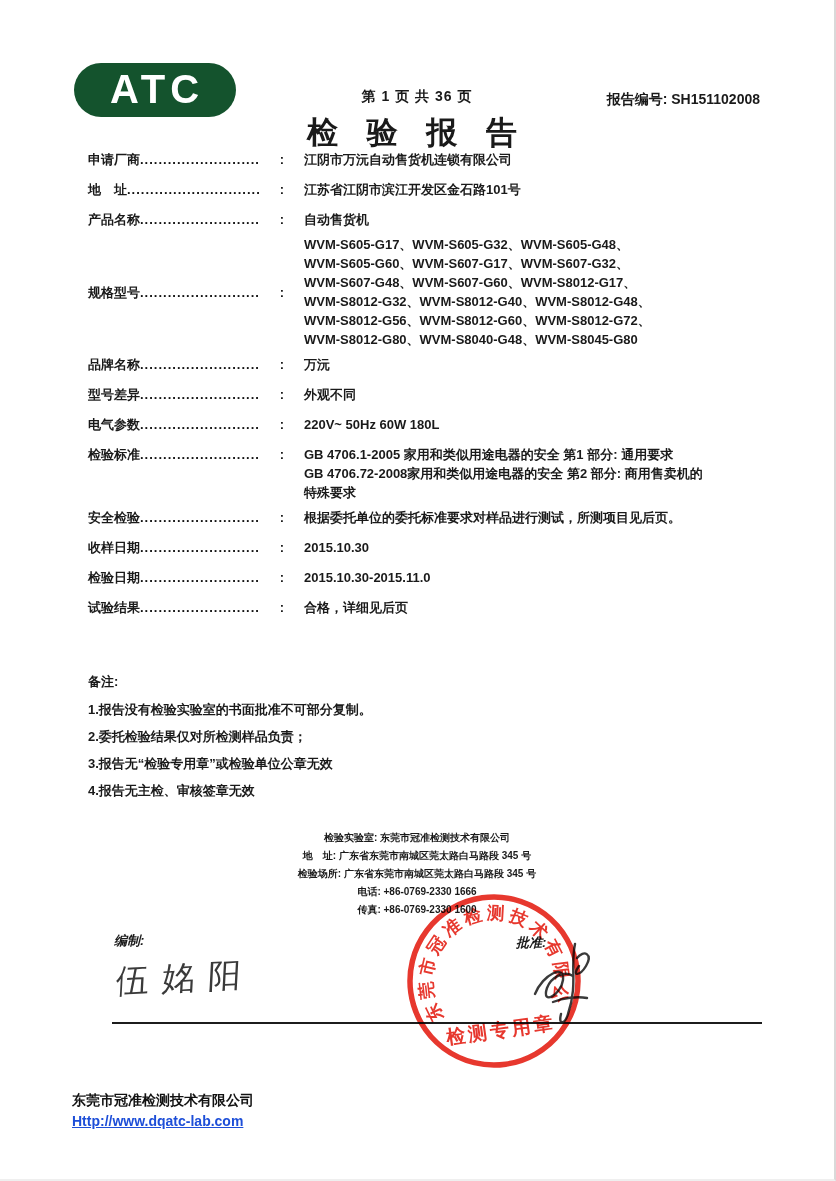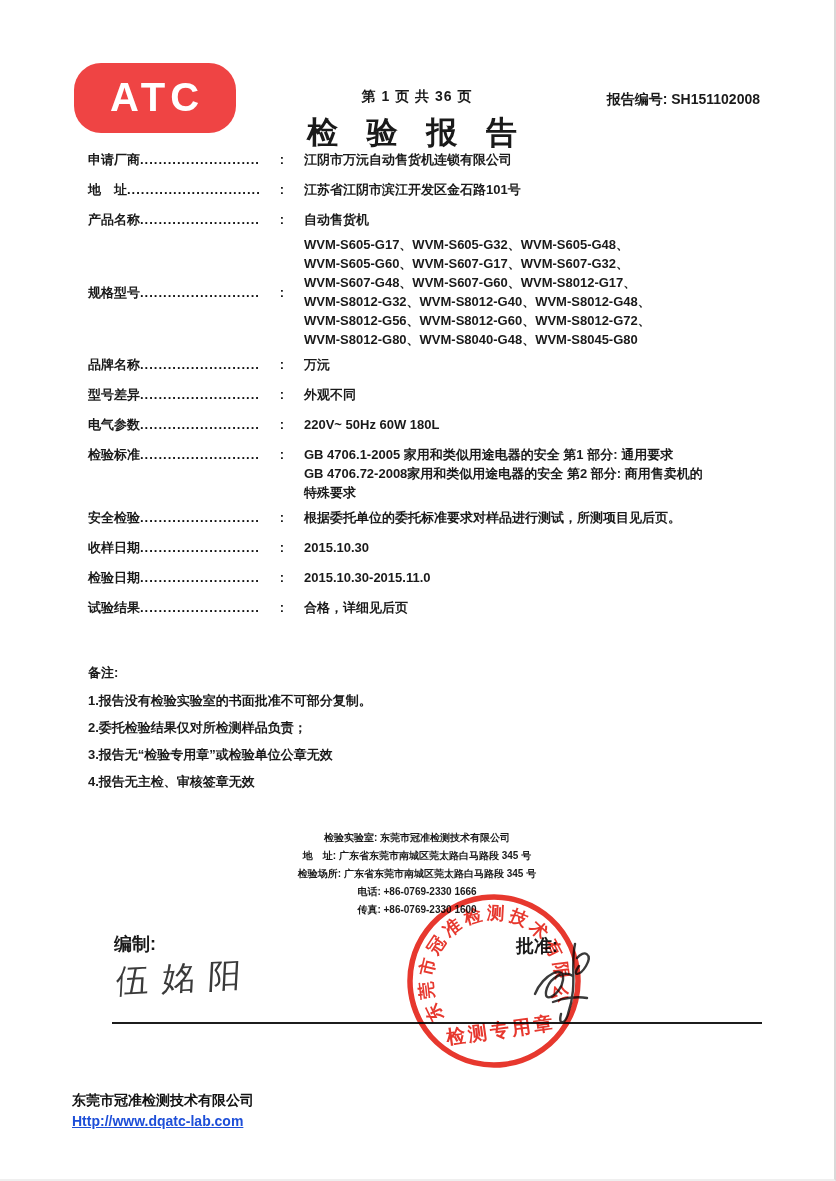--- a/index.html
+++ b/index.html
@@ -5,22 +5,22 @@
   * { margin:0; padding:0; box-sizing:border-box; }
   html,body { background:#ffffff; }
   body { font-family:"Liberation Sans","DejaVu Sans",sans-serif; color:#1a1a1a; }
   .page {
     position:relative; width:836px; height:1181px; background:#ffffff; overflow:hidden;
     border-right:2px solid #d9d9d9; border-bottom:2px solid #efefef;
   }
 
   
   .logo {
-    position:absolute; left:74px; top:63px; width:162px; height:70px;
-    background:#ef4444; border-radius:27px;
+    position:absolute; left:74px; top:63px; width:162px; height:54px;
+    background:#14532d; border-radius:27px;
     display:flex; align-items:center; justify-content:center;
   }
   .logo-text {
     color:#ffffff; font-weight:bold; font-size:40px; letter-spacing:5px;
     transform:translateY(-1px); padding-left:4px;
   }
   .page-info {
     position:absolute; left:0; right:0; top:88px; text-align:center;
     font-size:14px; font-weight:bold; letter-spacing:1px;
   }
@@ -39,30 +39,30 @@
   .field-row.tight { margin-bottom:6px; }
   .flabel { display:flex; width:172px; flex:none; font-weight:bold; }
   .flabel .ltext { white-space:pre; flex:none; }
   .dots { flex:1; overflow:hidden; white-space:nowrap; font-weight:bold; color:#111; }
   .dots::after { content:"......................................................................"; letter-spacing:1px; }
   .colon { width:44px; flex:none; text-align:center; font-weight:bold; }
   .fvalue { flex:1; font-weight:bold; white-space:pre-line; }
 
   
   .remarks { position:absolute; left:88px; top:664px; right:60px; font-size:13px; font-weight:bold; }
-  .remarks-title { margin-bottom:9px; }
+  .remarks-title { margin-bottom:9px;margin-top:9px; }
   .remark-item { margin-bottom:8px; line-height:19px; }
 
   
   .lab { position:absolute; left:0; right:0; top:829px; text-align:center;
          font-size:10px; font-weight:bold; line-height:18px; }
   .lab div { white-space:pre; }
 
   
-  .sig-label { position:absolute; font-size:18px; font-weight:bold; }
+  .sig-label { position:absolute; font-size:13px; font-weight:bold;font-style:italic; }
   .sig-prepared-label { left:114px; top:932px; }
   .sig-approved-label { left:516px; top:934px; }
   .sig-prepared-name {
     position:absolute; left:116px; top:956px; font-size:33px; color:#3a3a3a;
     letter-spacing:13px; transform:rotate(-3deg) skewX(-6deg); white-space:nowrap;
   }
   .approval-sign { position:absolute; left:523px; top:932px; }
 
   
   .stamp { position:absolute; left:402px; top:889px; width:184px; height:184px;

